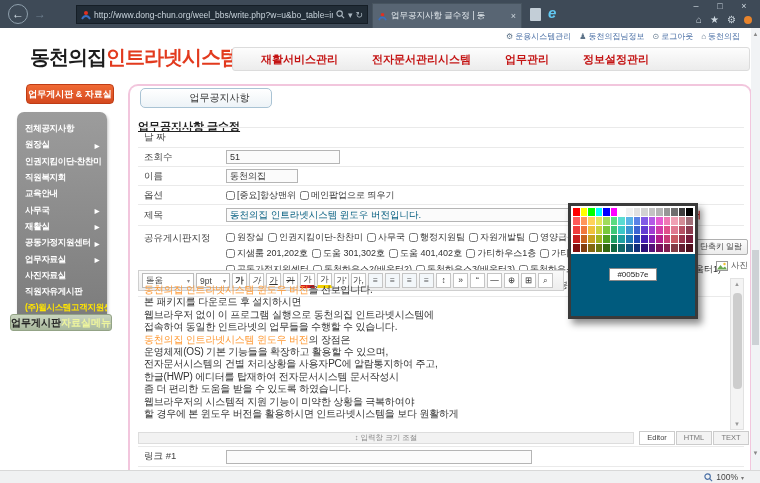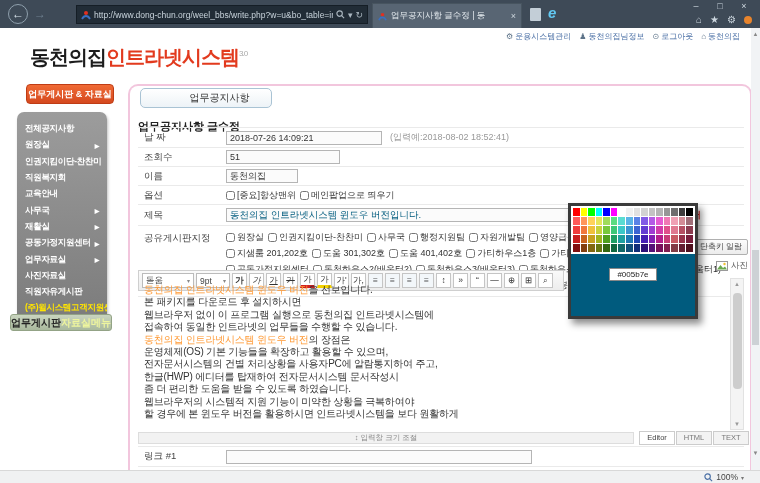--- a/index.html
+++ b/index.html
@@ -41,21 +41,21 @@
   .sb-item { height:16.3px; padding:0 8px; color:#fff; font-size:8.5px; font-weight:bold; display:flex; align-items:center; justify-content:space-between; white-space:nowrap; overflow:hidden; letter-spacing:-0.3px; }
   .sb-item .arr { font-size:6px; flex:none; margin-left:2px; }
   .sb-item.hl { color:#ffe400; }
   .sb-bottom-btn { position:absolute; left:10px; top:314px; width:102px; height:17px; background:linear-gradient(#c9d4bf,#a9b99d); border:1px solid #93a386; border-radius:3px; font-size:10px; text-align:center; line-height:15px; white-space:nowrap; overflow:hidden; }
   .sb-bottom-btn .p1 { color:#222; font-weight:bold; }
   .sb-bottom-btn .p2 { color:#eef59e; font-weight:bold; }
 
   
   .content { position:absolute; left:128px; top:84px; width:624px; height:399px; background:#fff; border:2px solid #f2c6dd; border-bottom:none; border-radius:10px 10px 0 0; }
   .board-tab { position:absolute; left:10px; top:2px; width:132px; height:20px; border:1px solid #a9c3d4; border-radius:5px; background:linear-gradient(#ffffff,#edf3f7); font-size:10px; color:#333; text-align:center; line-height:18px;padding-left:27px; }
-  .page-title { position:absolute; left:8px; top:33px; font-size:11px; font-weight:bold; color:#222; }
+  .page-title { position:absolute; left:8px; top:33px; font-size:11px; font-weight:bold; color:#222;text-decoration:underline; }
   .form { position:absolute; left:8px; top:41px; width:606px; border-top:1px solid #eaeaea; }
   .frow { display:flex; align-items:center; border-bottom:1px solid #eaeaea; }
   .flabel { width:88px; flex:none; font-size:9.5px; color:#444; padding-left:6px; }
   .fval { flex:1; display:flex; align-items:center; min-width:0; }
   .tin { border:1px solid #b5b5b5; background:#fbfbfb; font-size:9px; height:14px; padding:0 3px; color:#333; font-family:"Liberation Sans",sans-serif; }
   .r-date { height:20px; } .r-views { height:19px; } .r-name { height:19px; } .r-options { height:19px; } .r-title { height:21px; }
   .hint { margin-left:8px; font-size:9px; color:#999; }
   .cb { display:inline-flex; align-items:center; margin-right:4px; font-size:9px; color:#333; white-space:nowrap; }
   .cb input { width:9px; height:9px; margin:0 2px 0 0; }
   .r-share { align-items:flex-start; padding:3px 0; }
@@ -175,20 +175,26 @@
         <span>로그아웃</span>
       </span>
       <span class="qlink">
         <span class="qicon">⌂</span>
         <span>동천의집</span>
       </span>
     </div>
   <div class="logo">
     <span class="logo-black">동천의집</span><span class="logo-red">인트라넷시스템</span><span class="logo-ver">3.0</span>
   </div>
+  <div class="navbox" id="navbox">
+      <span class="nav-item">재활서비스관리</span>
+      <span class="nav-item">전자문서관리시스템</span>
+      <span class="nav-item">업무관리</span>
+      <span class="nav-item">정보설정관리</span>
+    </div>
 </div>
 
 <div class="sb-top-btn">업무게시판 &amp; 자료실</div>
 <div class="sb-panel" id="sb-panel">
     <div class="sb-item">
       <span>전체공지사항</span>
     </div>
     <div class="sb-item">
       <span>원장실</span>
       <span class="arr">▶</span>
@@ -232,24 +238,20 @@
   <span class="p1">업무게시판</span><span class="p2">자료실메뉴설정</span>
 </div>
 
 <div class="content">
   <div class="board-tab">업무공지사항</div>
   <div class="page-title">업무공지사항 글수정</div>
 
   <div class="form">
     <div class="frow r-date">
       <span class="flabel">날 짜</span>
-      <span class="fval">
-        <input class="tin" style="width: 156px;" value="2018-07-26 14:09:21">
-        <span class="hint">(입력예:2018-08-02 18:52:41)</span>
-      </span>
     </div>
     <div class="frow r-views">
       <span class="flabel">조회수</span>
       <span class="fval">
           <input class="tin" style="width: 114px;" value="51">
         </span>
     </div>
     <div class="frow r-name">
       <span class="flabel">이름</span>
       <span class="fval">

